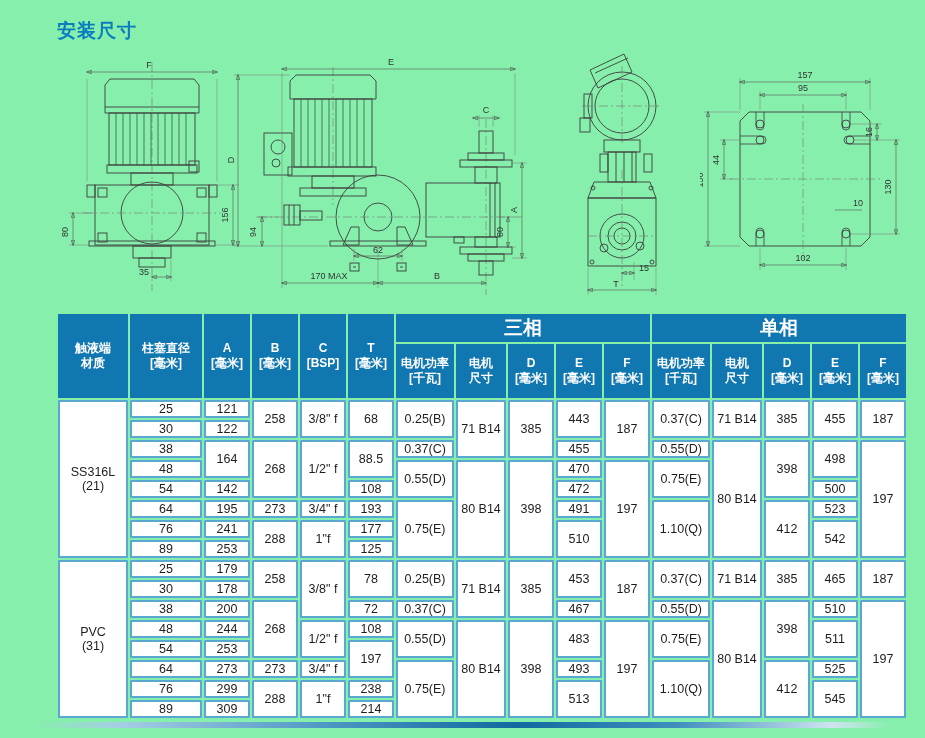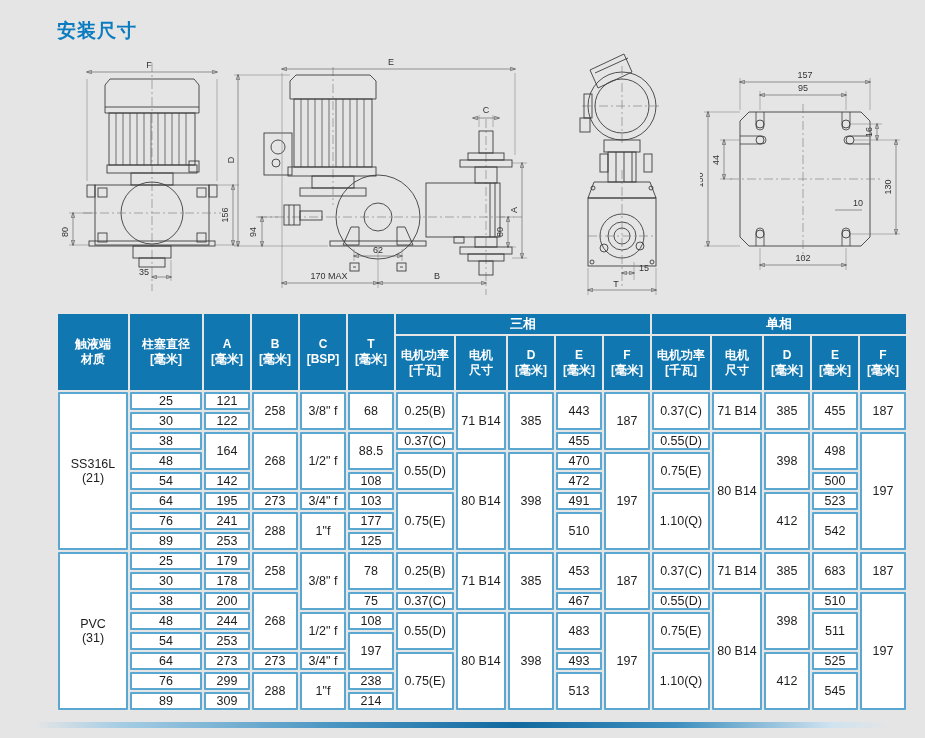--- a/index.html
+++ b/index.html
@@ -1,29 +1,29 @@
 <!DOCTYPE html>
 <html><head>
 <meta charset="utf-8">
 <style>
   html,body{margin:0;padding:0;background:#fff;}
-  #page{position:relative;width:925px;height:738px;background:#e5e5e5;overflow:hidden;
+  #page{position:relative;width:925px;height:738px;background:#86efac;overflow:hidden;
         font-family:"Liberation Sans","DejaVu Sans",sans-serif;}
   .title{position:absolute;left:57px;top:18px;font-size:19px;font-weight:bold;color:#0b7cc0;letter-spacing:1px;}
   .dwg{position:absolute;}
   .dwg line,.dwg rect,.dwg circle,.dwg polygon,.dwg path{fill:none;stroke:#3d3d3d;stroke-width:0.9;}
   .dwg .fins line{stroke-width:0.7;}
   .dwg .cl{stroke:#777;stroke-width:0.6;stroke-dasharray:9 3 2 3;}
   .dwg .dim{stroke:#555;stroke-width:0.6;}
   .dwg .wit{stroke:#777;stroke-width:0.5;}
   .dwg text{fill:#333;font-size:9px;stroke:none;font-family:"Liberation Sans",sans-serif;}
   .dwg .slot{stroke-width:0.8;}
   table.dims{position:absolute;left:56px;top:312px;border-collapse:separate;border-spacing:2px;table-layout:fixed;}
   table.dims th{background:#1177b0;color:#fff;font-weight:bold;font-size:12px;padding:1px 0;text-align:center;vertical-align:middle;box-sizing:border-box;}
-  table.dims th.grp{height:20px;font-size:13px;}
+  table.dims th.grp{height:20px;font-size:19px;}
   table.dims th.main{height:54px;line-height:1.25;}
   table.dims td{border:2px solid #5aa7d2;background:#fff;text-align:center;vertical-align:middle;
       font-size:12.5px;color:#1d1d1d;height:15px;padding:0;box-sizing:border-box;border-radius:1px;}
   td.dia,td.mat{font-weight:normal;font-size:13px;color:#111;}
   td.mat{border:2px solid #5aa7d2;}
   .footerbar{position:absolute;left:34px;top:722px;width:858px;height:6px;border-radius:3px;
      background:linear-gradient(90deg, rgba(210,230,243,0) 0%, #a6cde4 10%, #4a95c2 35%, #11699f 56%, #3f8fbe 75%, #cfe3f0 93%, rgba(255,255,255,0) 100%);}
 </style>
 </head>
 <body>
@@ -431,21 +431,21 @@
       <td>142</td>
       <td>108</td>
       <td>472</td>
       <td>500</td>
     </tr>
     <tr>
       <td class="dia">64</td>
       <td>195</td>
       <td>273</td>
       <td>3/4" f</td>
-      <td>103</td>
+      <td>193</td>
       <td rowspan="3">0.75(E)</td>
       <td>491</td>
       <td rowspan="3">1.10(Q)</td>
       <td rowspan="3">412</td>
       <td>523</td>
     </tr>
     <tr>
       <td class="dia">76</td>
       <td>241</td>
       <td rowspan="2">288</td>
@@ -471,32 +471,32 @@
       <td rowspan="3">3/8" f</td>
       <td rowspan="2">78</td>
       <td rowspan="2">0.25(B)</td>
       <td rowspan="3">71 B14</td>
       <td rowspan="3">385</td>
       <td rowspan="2">453</td>
       <td rowspan="3">187</td>
       <td rowspan="2">0.37(C)</td>
       <td rowspan="2">71 B14</td>
       <td rowspan="2">385</td>
-      <td rowspan="2">683</td>
+      <td rowspan="2">465</td>
       <td rowspan="2">187</td>
     </tr>
     <tr>
       <td class="dia">30</td>
       <td>178</td>
     </tr>
     <tr>
       <td class="dia">38</td>
       <td>200</td>
       <td rowspan="3">268</td>
-      <td>75</td>
+      <td>72</td>
       <td>0.37(C)</td>
       <td>467</td>
       <td>0.55(D)</td>
       <td rowspan="6">80 B14</td>
       <td rowspan="3">398</td>
       <td>510</td>
       <td rowspan="6">197</td>
     </tr>
     <tr>
       <td class="dia">48</td>

